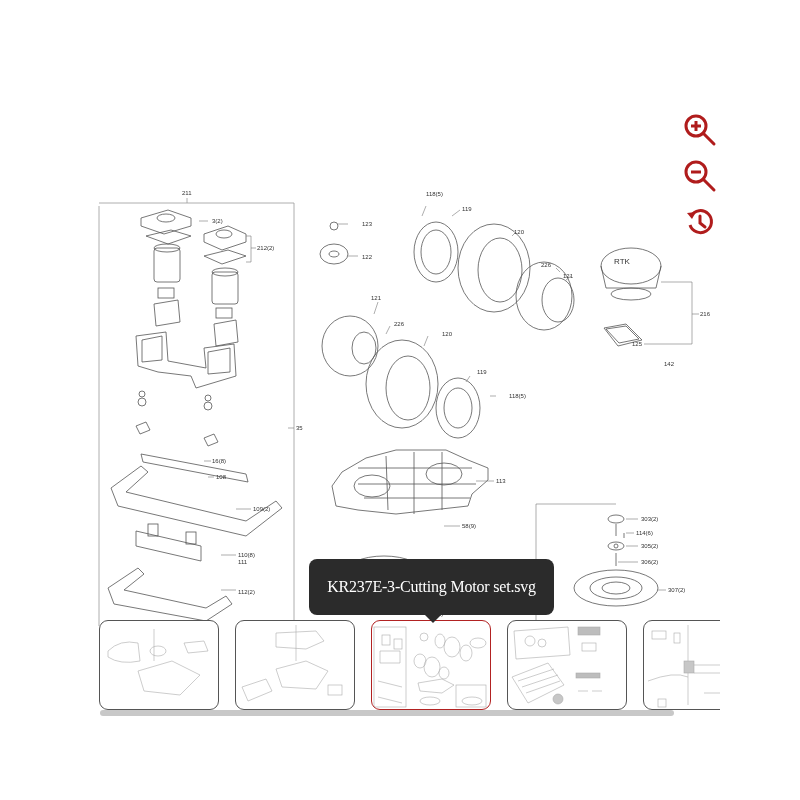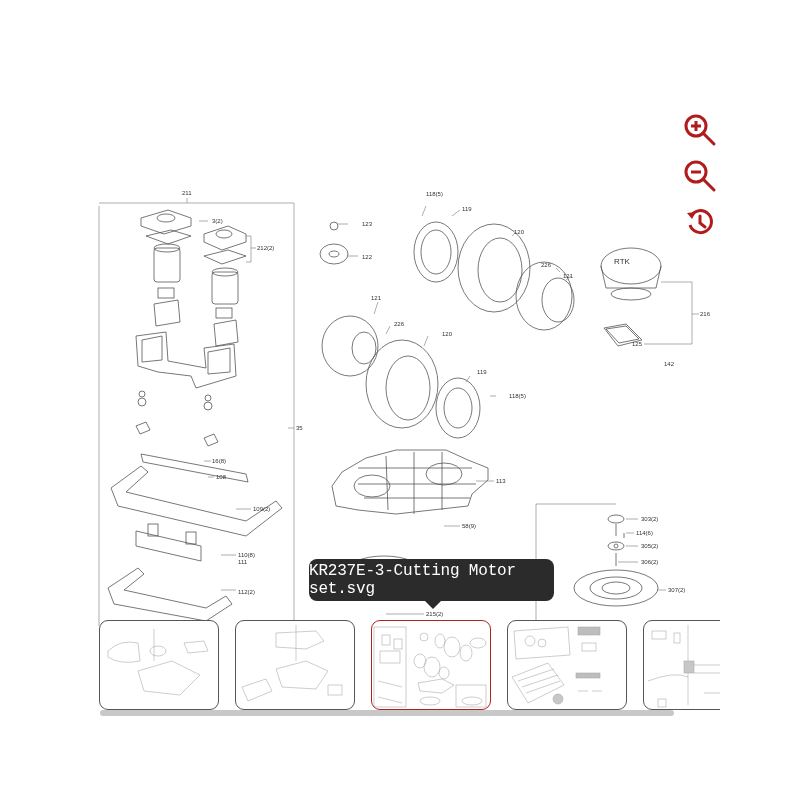--- a/index.html
+++ b/index.html
@@ -7,21 +7,21 @@
 
   .viewer { position:absolute; left:8px; top:0; width:800px; height:800px; background:#fff;margin-top:16px; }
 
   .drawing { position:absolute; left:88px; top:160px; width:640px; height:450px; }
   .drawing svg { position:absolute; left:0; top:0; }
   .lbl { font-family:"Liberation Sans", sans-serif; font-size:6px; fill:#333; }
 
   .zoom-tools { position:absolute; left:672px; top:96px; width:42px; display:flex; flex-direction:column; gap:10px; }
   .zoom-tools .tool { width:40px; height:36px; display:flex; align-items:center; justify-content:center; cursor:pointer; }
 
-  .tooltip { position:absolute; left:301px; top:543px; width:245px; height:42px; background:#2b2b2b; border-radius:8px; color:#fff; font-size:16px; display:flex; align-items:center; justify-content:center; font-family:Liberation Mono, monospace; letter-spacing:-0.2px; }
+  .tooltip { position:absolute; left:301px; top:543px; width:245px; height:56px; background:#2b2b2b; border-radius:8px; color:#fff; font-size:16px; display:flex; align-items:center; justify-content:center; font-family:Liberation Serif, serif; letter-spacing:-0.2px; }
   .tooltip::after { content:""; position:absolute; left:116px; bottom:-8px; border-left:8px solid transparent; border-right:8px solid transparent; border-top:8px solid #2b2b2b; }
 
   .thumbstrip { position:absolute; left:88px; top:600px; width:624px; height:98px; overflow:hidden; }
   .thumb { position:absolute; top:4px; width:118px; height:88px; border:1px solid #555; border-radius:9px; background:#fff; overflow:hidden; cursor:pointer; }
   .thumb.active { border:1.5px solid #b22222; }
   .thumb svg { position:absolute; left:0; top:0; opacity:0.55; }
 
   .hscroll { position:absolute; left:92px; top:694px; width:574px; height:6px; background:#c8c8c8; border-radius:3px; }
 </style>
 </head>

